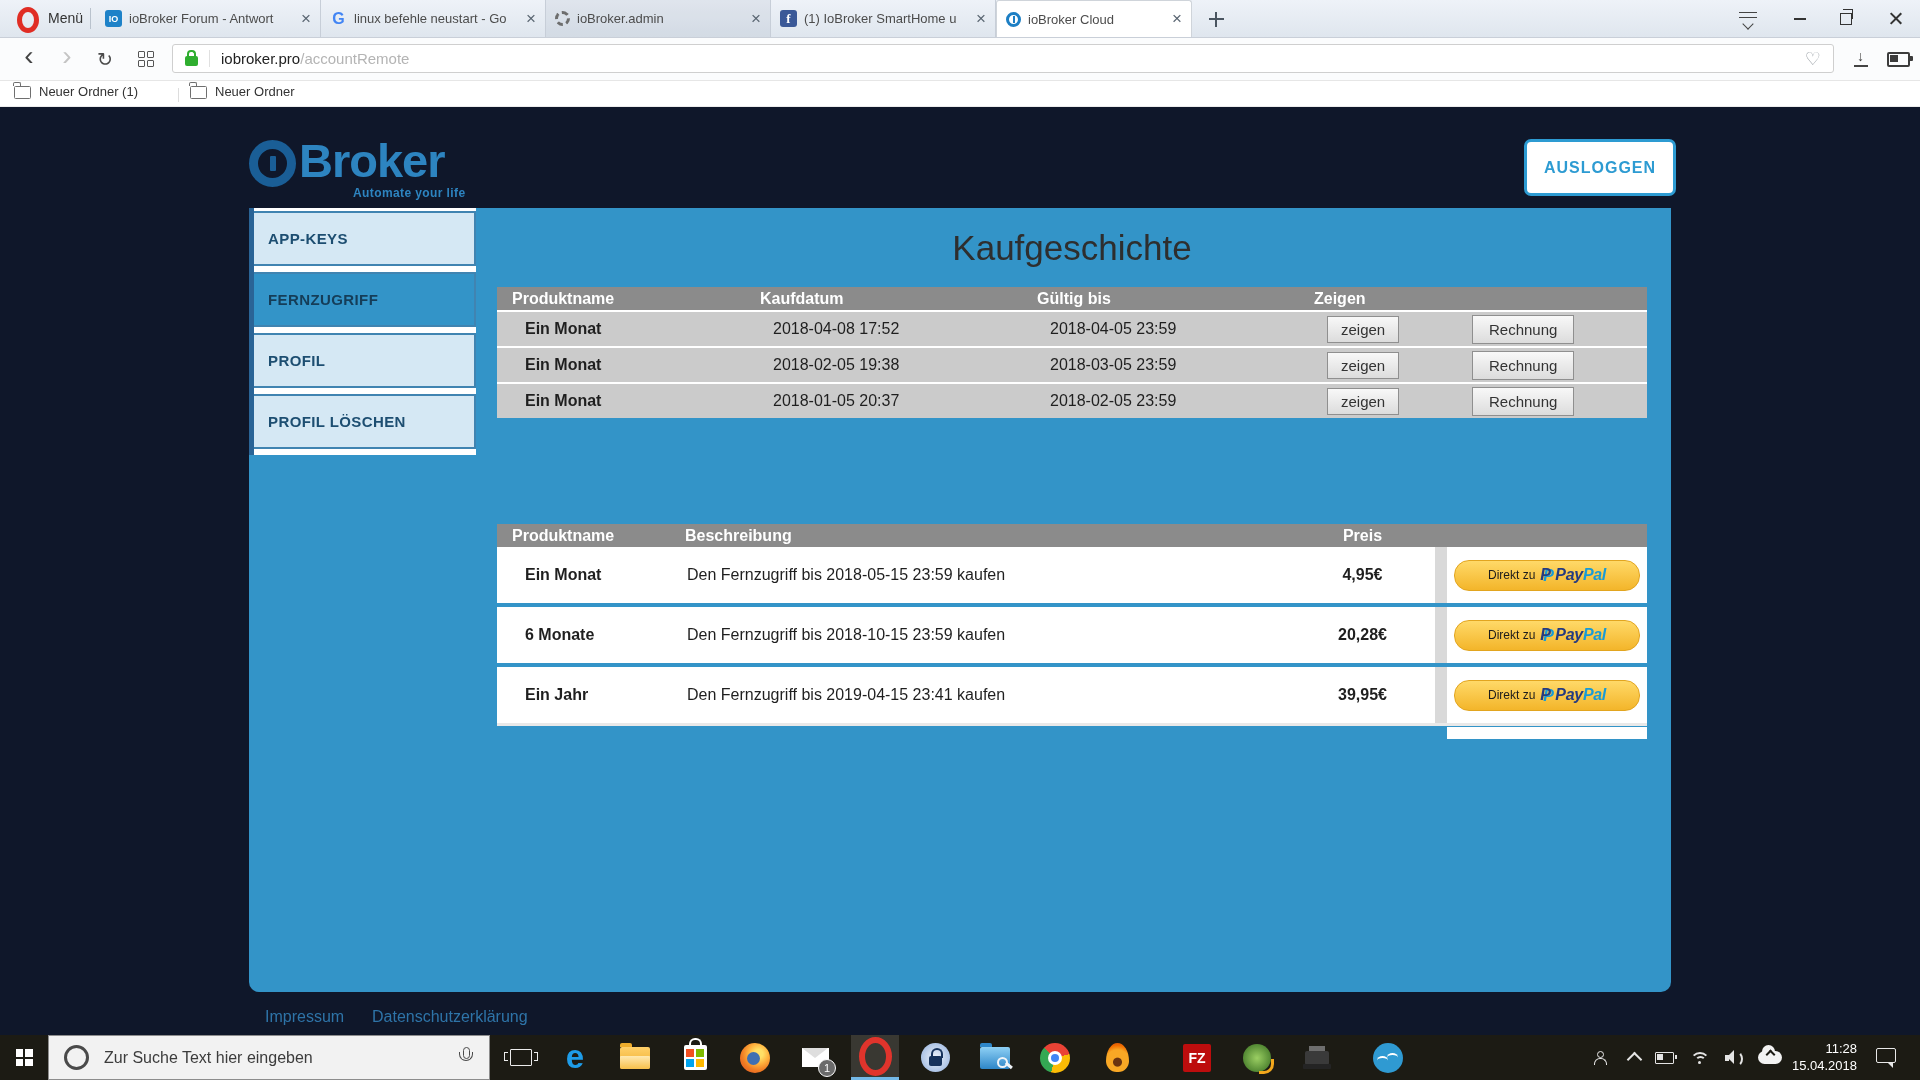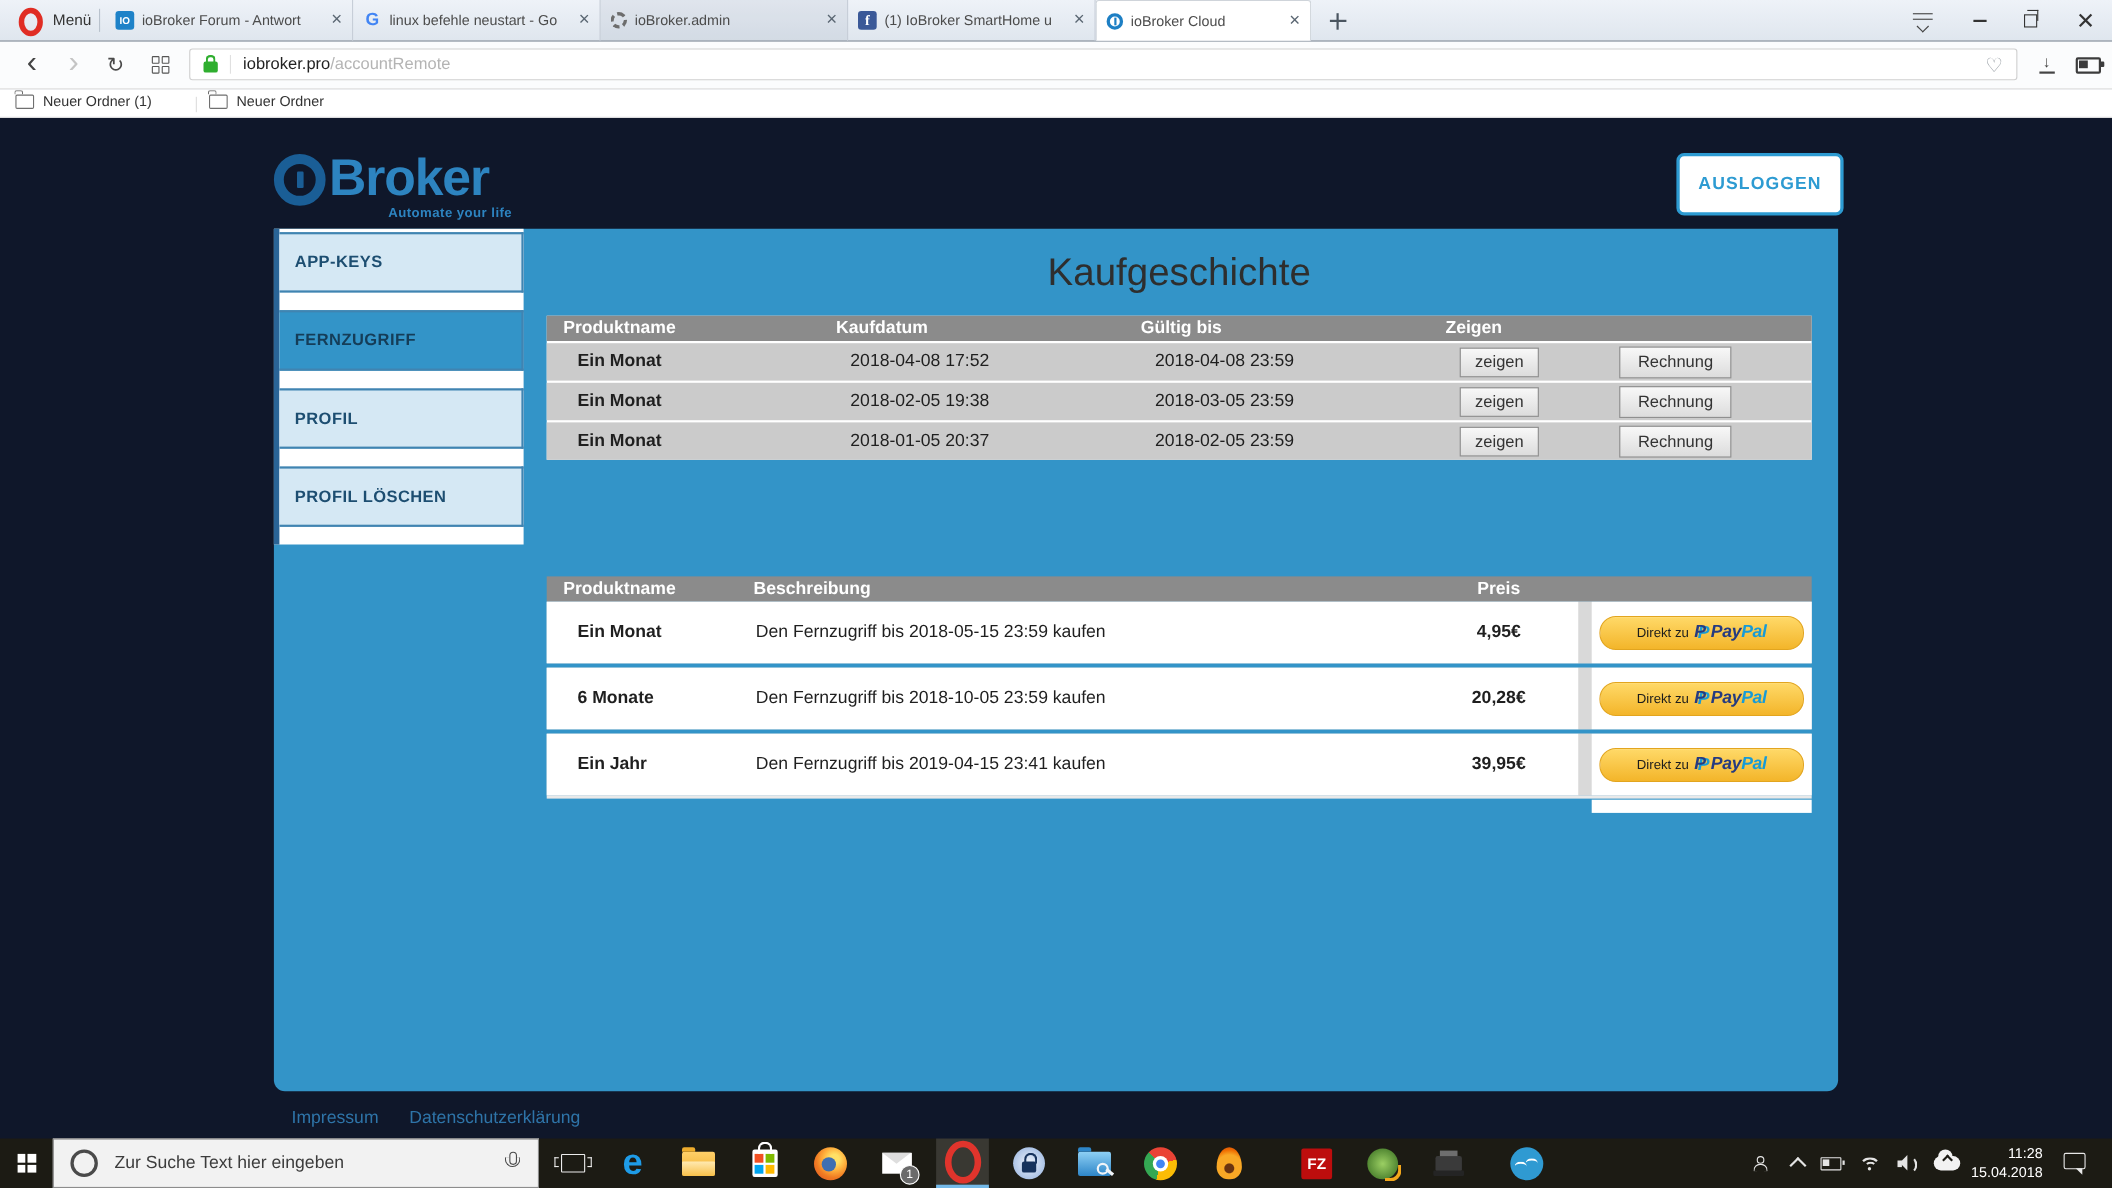--- a/index.html
+++ b/index.html
@@ -76,21 +76,21 @@
   .logo{position:absolute;left:249px;top:133px;width:220px;height:66px}
   .logo-ring{position:absolute;left:0;top:7px;width:29px;height:29px;border:9px solid #1a5e96;border-radius:50%}
   .logo-ring::after{content:"";position:absolute;left:11.5px;top:7px;width:6px;height:15px;background:#1a5e96;border-radius:1px}
   .logo-text{position:absolute;left:50px;top:0;font-size:47px;font-weight:bold;color:#2d84c0;letter-spacing:-1px}
   .logo-tagline{position:absolute;left:104px;top:53px;font-size:12px;font-weight:bold;color:#2d84c0;letter-spacing:.4px;white-space:nowrap}
   .logout{position:absolute;left:1524px;top:139px;width:152px;height:57px;background:#fff;border:3px solid #2d9bd2;border-radius:7px;color:#2d9bd2;font-weight:bold;font-size:16px;letter-spacing:1px;display:flex;align-items:center;justify-content:center;box-sizing:border-box}
 
   
   .panel{position:absolute;left:249px;top:208px;width:1422px;height:784px;background:#3394c8;border-radius:0 0 10px 10px}
   .sidebar{position:absolute;left:0;top:0;width:227px;background:#fff;border-left:5px solid #2a6496;box-sizing:border-box;padding-top:3px}
-  .side-item{height:55px;margin-bottom:16px;background:#d5e8f4;border:2px solid #4084b1;border-left:none;display:flex;align-items:center;padding-left:14px;box-sizing:border-box;font-weight:bold;font-size:15px;color:#1d4e71;letter-spacing:.4px}
+  .side-item{height:55px;margin-bottom:6px;background:#d5e8f4;border:2px solid #4084b1;border-left:none;display:flex;align-items:center;padding-left:14px;box-sizing:border-box;font-weight:bold;font-size:15px;color:#1d4e71;letter-spacing:.4px}
   .side-item.active{background:#3394c8;color:#153d58}
   .sec-title{position:absolute;left:248px;width:1150px;text-align:center;font-size:35px;color:#2e2e2e}
   .t1{position:absolute;left:248px;top:79px;width:1150px;background:#fff}
   .t1 .hrow{display:grid;grid-template-columns:248px 277px 277px 145px 203px;height:23px;background:#8b8b8b}
   .t1 .row{display:grid;grid-template-columns:248px 277px 277px 145px 203px;height:34px;background:#cbcbcb;margin-top:2px}
   .hcell{display:flex;align-items:center;padding-left:15px;box-sizing:border-box;color:#fff;font-weight:bold;font-size:16px}
   .cell{display:flex;align-items:center;padding-left:28px;box-sizing:border-box;font-size:16px;color:#1f1f1f}
   .cell.b{font-weight:bold}
   .gbtn{height:27px;padding:0 13px;background:linear-gradient(#f8f8f8,#dcdcdc);border:1px solid #8f8f8f;font-size:15px;color:#333;font-family:"Liberation Sans",sans-serif}
   .gbtn.wide{height:29px;padding:0 16px}
@@ -302,21 +302,21 @@
       <div class="hrow">
         <div class="hcell">Produktname</div>
         <div class="hcell">Kaufdatum</div>
         <div class="hcell">Gültig bis</div>
         <div class="hcell">Zeigen</div>
         <div class="hcell"></div>
       </div>
       <div class="row">
         <div class="cell b">Ein Monat</div>
         <div class="cell">2018-04-08 17:52</div>
-        <div class="cell">2018-04-08 23:59</div>
+        <div class="cell">2018-04-05 23:59</div>
         <div class="cell">
             <button class="gbtn">zeigen</button>
           </div>
         <div class="cell">
             <button class="gbtn wide">Rechnung</button>
           </div>
       </div>
       <div class="row">
         <div class="cell b">Ein Monat</div>
         <div class="cell">2018-02-05 19:38</div>
@@ -361,21 +361,21 @@
             <span class="pp-prefix">Direkt zu</span>
             <span class="pp-mono"></span>
             <span class="pp-pay">Pay</span>
               <span class="pp-pal">Pal</span>
           </div>
         </div>
       </div>
 
       <div class="row">
         <div class="cell cw b">6 Monate</div>
-        <div class="cell cw desc">Den Fernzugriff bis 2018-10-05 23:59 kaufen</div>
+        <div class="cell cw desc">Den Fernzugriff bis 2018-10-15 23:59 kaufen</div>
         <div class="cell cw price">20,28€</div>
         <div class="gap"></div>
         <div class="cw pp-cell">
           <div class="pp-btn">
             <span class="pp-prefix">Direkt zu</span>
             <span class="pp-mono"></span>
             <span class="pp-pay">Pay</span>
               <span class="pp-pal">Pal</span>
           </div>
         </div>

